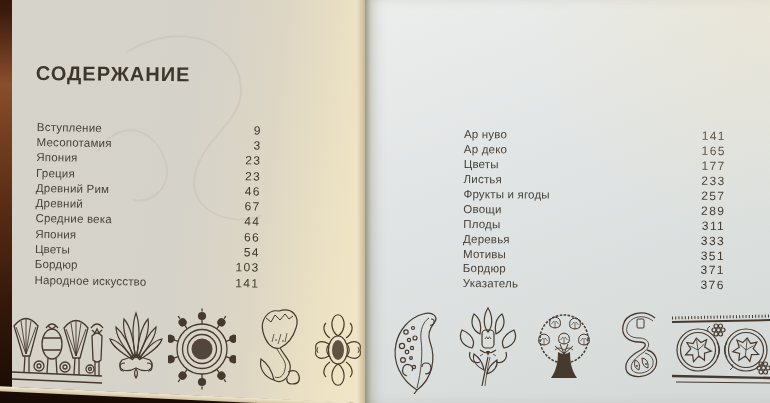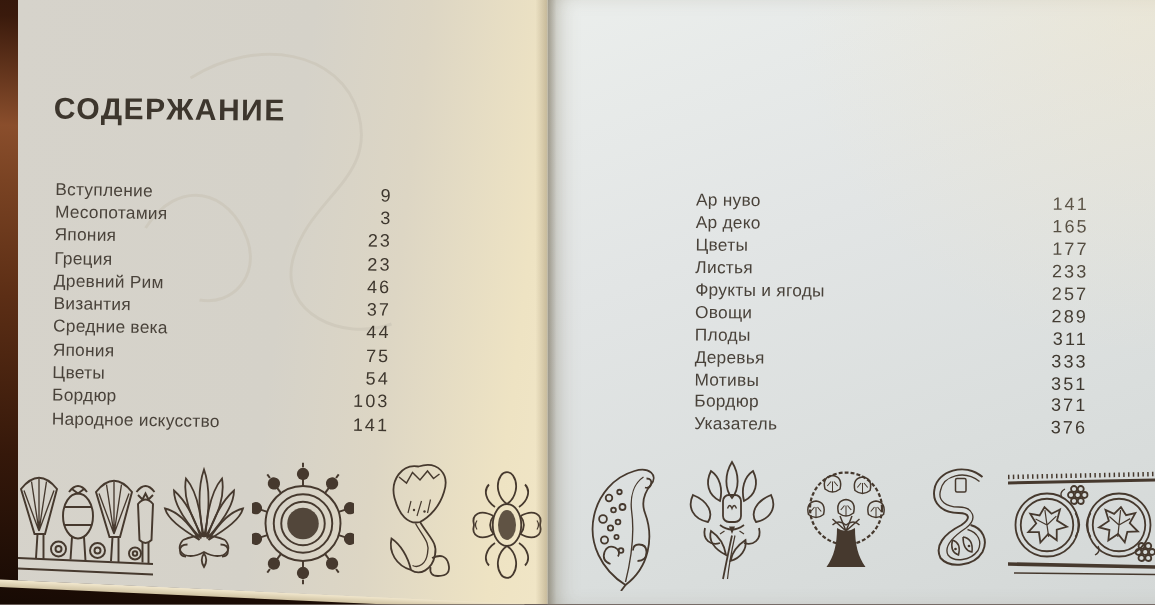--- a/index.html
+++ b/index.html
@@ -81,30 +81,30 @@
         </div>
         <div class="toc-row">
           <span class="toc-label">Греция</span>
           <span class="toc-page">23</span>
         </div>
         <div class="toc-row">
           <span class="toc-label">Древний Рим</span>
           <span class="toc-page">46</span>
         </div>
         <div class="toc-row">
-          <span class="toc-label">Византия</span>
-          <span class="toc-page">37</span>
+          <span class="toc-label">Древний</span>
+          <span class="toc-page">67</span>
         </div>
         <div class="toc-row">
           <span class="toc-label">Средние века</span>
           <span class="toc-page">44</span>
         </div>
         <div class="toc-row">
           <span class="toc-label">Япония</span>
-          <span class="toc-page">75</span>
+          <span class="toc-page">66</span>
         </div>
         <div class="toc-row">
           <span class="toc-label">Цветы</span>
           <span class="toc-page">54</span>
         </div>
         <div class="toc-row">
           <span class="toc-label">Бордюр</span>
           <span class="toc-page">103</span>
         </div>
         <div class="toc-row">

